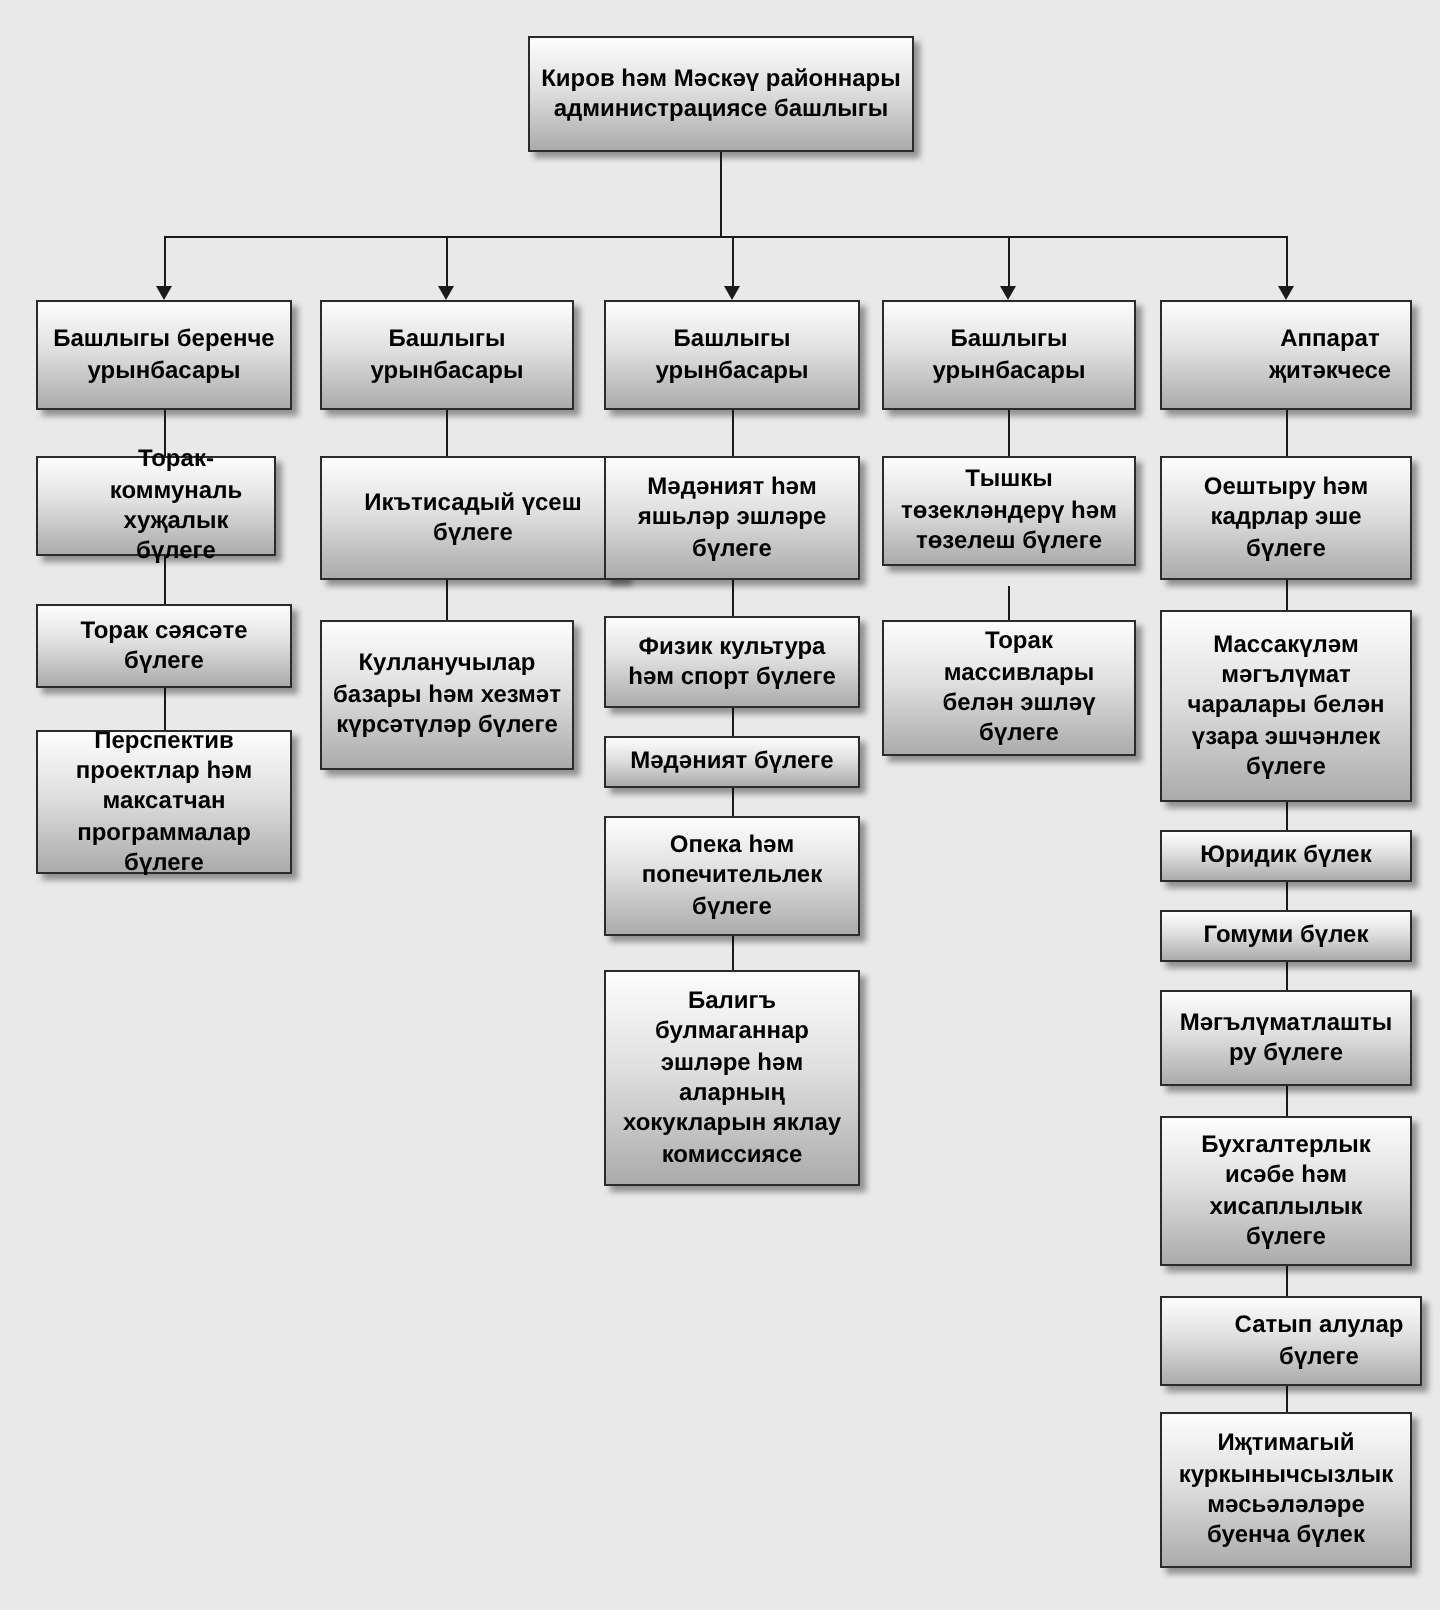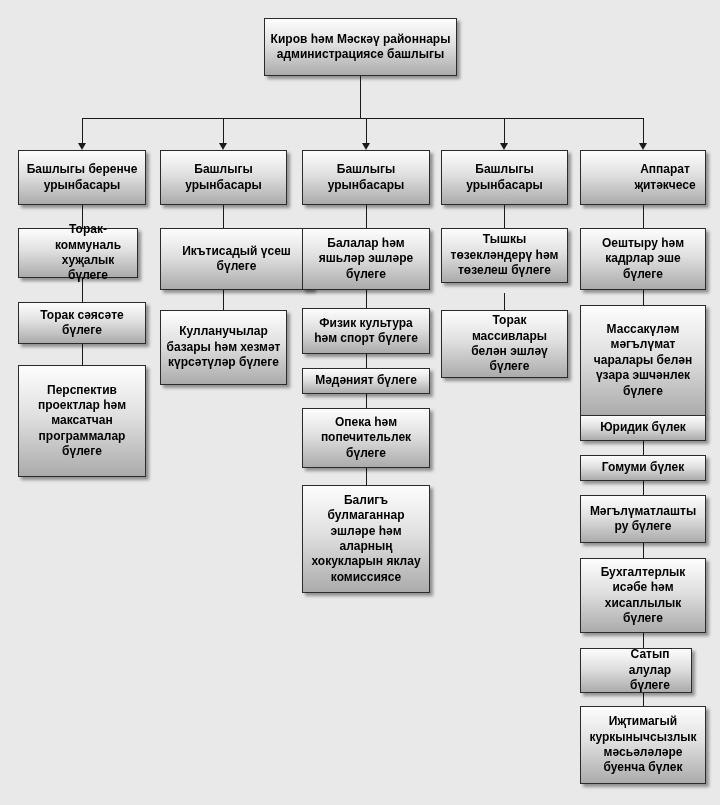--- a/index.html
+++ b/index.html
@@ -37,41 +37,41 @@
   #root{left:264px;top:18px;width:193px;height:58px;}
   
   #h1{left:18px; top:150px;width:128px;height:55px;}
   #h2{left:160px;top:150px;width:127px;height:55px;}
   #h3{left:302px;top:150px;width:128px;height:55px;}
   #h4{left:441px;top:150px;width:127px;height:55px;}
   #h5{left:580px;top:150px;width:126px;height:55px;padding-left:48px;}
   
   #b1a{left:18px;top:228px;width:120px;height:50px;padding-left:24px;}
   #b1b{left:18px;top:302px;width:128px;height:42px;}
-  #b1c{left:18px;top:365px;width:128px;height:112px;}
+  #b1c{left:18px;top:365px;width:128px;height:72px;}
   
   #b2a{left:160px;top:228px;width:153px;height:62px;}
   #b2b{left:160px;top:310px;width:127px;height:75px;}
   
   #b3a{left:302px;top:228px;width:128px;height:62px;}
   #b3b{left:302px;top:308px;width:128px;height:46px;}
   #b3c{left:302px;top:368px;width:128px;height:26px;}
   #b3d{left:302px;top:408px;width:128px;height:60px;}
   #b3e{left:302px;top:485px;width:128px;height:108px;}
   
   #b4a{left:441px;top:228px;width:127px;height:55px;}
   #b4b{left:441px;top:310px;width:127px;height:68px;padding-left:14px;}
   
   #b5a{left:580px;top:228px;width:126px;height:62px;}
-  #b5b{left:580px;top:305px;width:126px;height:111px;}
+  #b5b{left:580px;top:305px;width:126px;height:96px;}
   #b5c{left:580px;top:415px;width:126px;height:26px;}
   #b5d{left:580px;top:455px;width:126px;height:26px;}
   #b5e{left:580px;top:495px;width:126px;height:48px;}
   #b5f{left:580px;top:558px;width:126px;height:75px;}
-  #b5g{left:580px;top:648px;width:112px;height:45px;padding-left:32px;}
+  #b5g{left:580px;top:648px;width:131px;height:45px;padding-left:32px;}
   #b5h{left:580px;top:706px;width:126px;height:78px;}
 </style>
 </head>
 <body>
 
 <div id="canvas">
 
   <div class="box" id="root">Киров һәм Мәскәү районнары администрациясе башлыгы</div>
 
   <div class="vline" style="left:360px;top:76px;height:42px;"></div>
@@ -105,21 +105,21 @@
   <div class="vline" style="left:223px;top:205px;height:23px;"></div>
   <div class="vline" style="left:223px;top:290px;height:20px;"></div>
   <div class="box" id="b2a">Икътисадый үсеш бүлеге</div>
   <div class="box" id="b2b">Кулланучылар базары һәм хезмәт күрсәтүләр бүлеге</div>
 
   <div class="vline" style="left:366px;top:205px;height:23px;"></div>
   <div class="vline" style="left:366px;top:290px;height:18px;"></div>
   <div class="vline" style="left:366px;top:354px;height:14px;"></div>
   <div class="vline" style="left:366px;top:394px;height:14px;"></div>
   <div class="vline" style="left:366px;top:468px;height:17px;"></div>
-  <div class="box" id="b3a">Балалар һәм яшьләр эшләре бүлеге</div>
+  <div class="box" id="b3a">Мәдәният һәм яшьләр эшләре бүлеге</div>
   <div class="box" id="b3b">Физик культура һәм спорт бүлеге</div>
   <div class="box" id="b3c">Мәдәният бүлеге</div>
   <div class="box" id="b3d">Опека һәм попечительлек бүлеге</div>
   <div class="box" id="b3e">Балигъ булмаганнар эшләре һәм аларның хокукларын яклау комиссиясе</div>
 
   <div class="vline" style="left:504px;top:205px;height:23px;"></div>
   <div class="vline" style="left:504px;top:293px;height:17px;"></div>
   <div class="box" id="b4a">Тышкы төзекләндерү һәм төзелеш бүлеге</div>
   <div class="box" id="b4b">Торак массивлары белән эшләү бүлеге</div>
 

